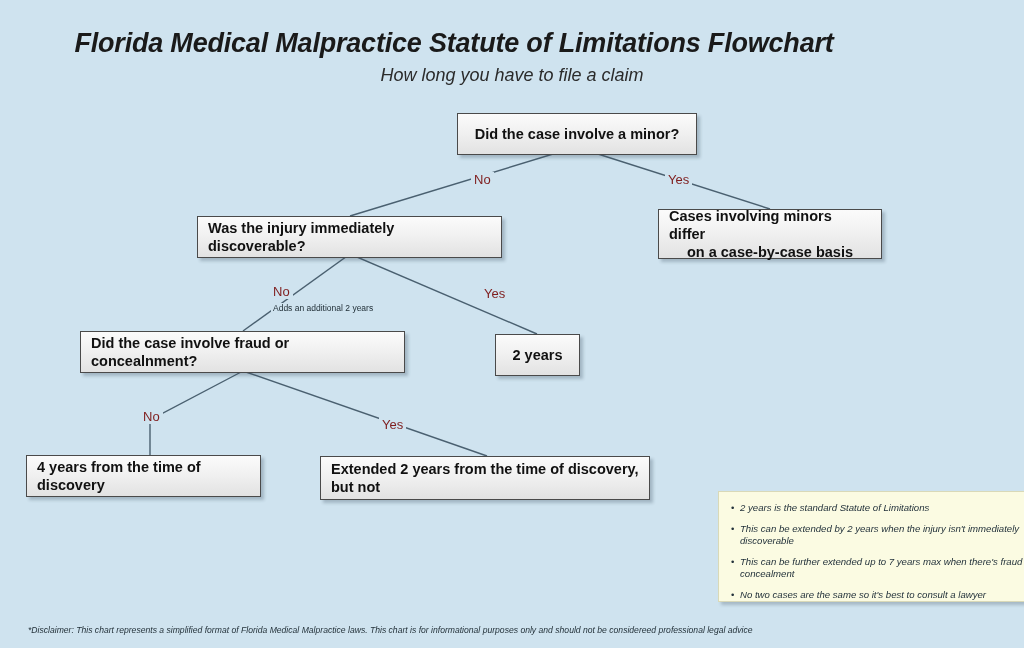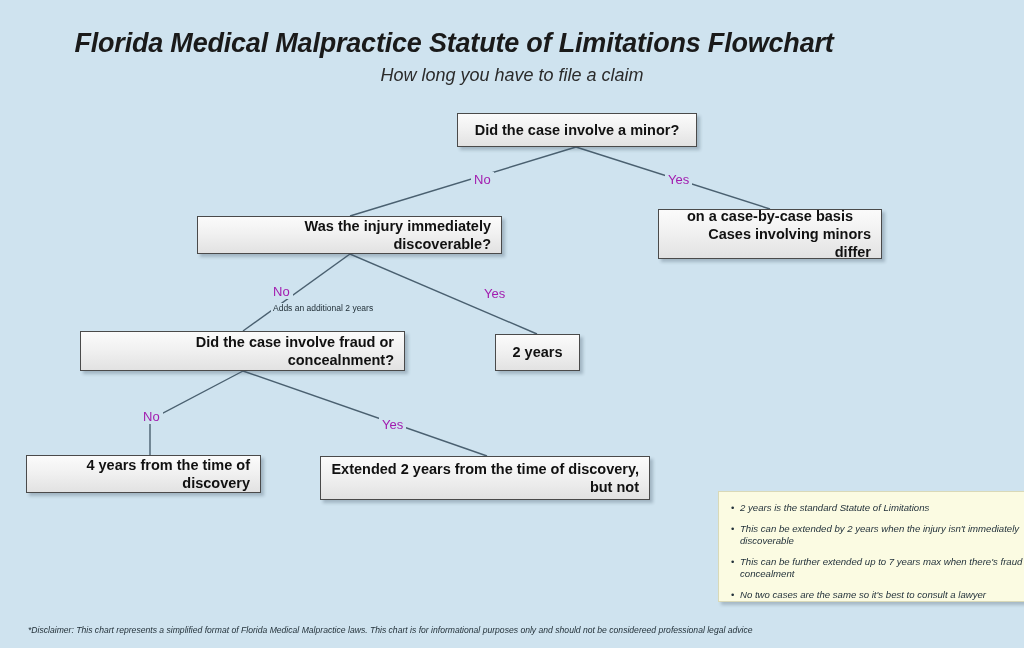--- a/index.html
+++ b/index.html
@@ -62,34 +62,34 @@
   
   .node {
     position: absolute;
     box-sizing: border-box;
     background: linear-gradient(to bottom, #fbfbfb 0%, #f1f1f1 45%, #e2e2e2 100%);
     border: 1px solid #4a4a4a;
     box-shadow: 3px 3px 3px rgba(60,80,95,0.30);
     display: flex;
     align-items: center;
     justify-content: center;
-    text-align: right;
+    text-align: left;
     font-weight: bold;
     font-size: 14.5px;
     color: #111;
     line-height: 1.25;
-    padding: 12px 10px;
+    padding: 20px 10px;
   }
   .node.two-line { font-size: 14.5px; }
 
   
   .edge-label {
     position: absolute;
     font-size: 13px;
-    color: #a21caf;
+    color: #7f1d1d;
     background: #cfe3ef;
     padding: 0 3px;
     white-space: nowrap;
   }
   .edge-sublabel {
     position: absolute;
     font-size: 8.5px;
     color: #1d2b33;
     background: #cfe3ef;
     padding: 0 2px;
@@ -157,22 +157,22 @@
     <line x1="350" y1="254" x2="537" y2="334"></line>
 
     <polyline points="243,371 150,420 150,455"></polyline>
 
     <line x1="243" y1="371" x2="487" y2="456"></line>
   </svg>
 
   <div class="node" style="left:457px; top:113px; width:240px; height:34px;">Did the case involve a minor?</div>
 
   <div class="node two-line" style="left:658px; top:209px; width:224px; height:50px; flex-direction:column;">
+    <span>Cases involving minors differ</span>
     <span>on a case-by-case basis</span>
-    <span>Cases involving minors differ</span>
   </div>
 
   <div class="node" style="left:197px; top:216px; width:305px; height:38px;">Was the injury immediately discoverable?</div>
 
   <div class="node" style="left:495px; top:334px; width:85px; height:37px;">2 years</div>
 
   <div class="node" style="left:80px; top:331px; width:325px; height:40px;">Did the case involve fraud or concealnment?</div>
 
   <div class="node" style="left:26px; top:455px; width:235px; height:38px;">4 years from the time of discovery</div>
 

